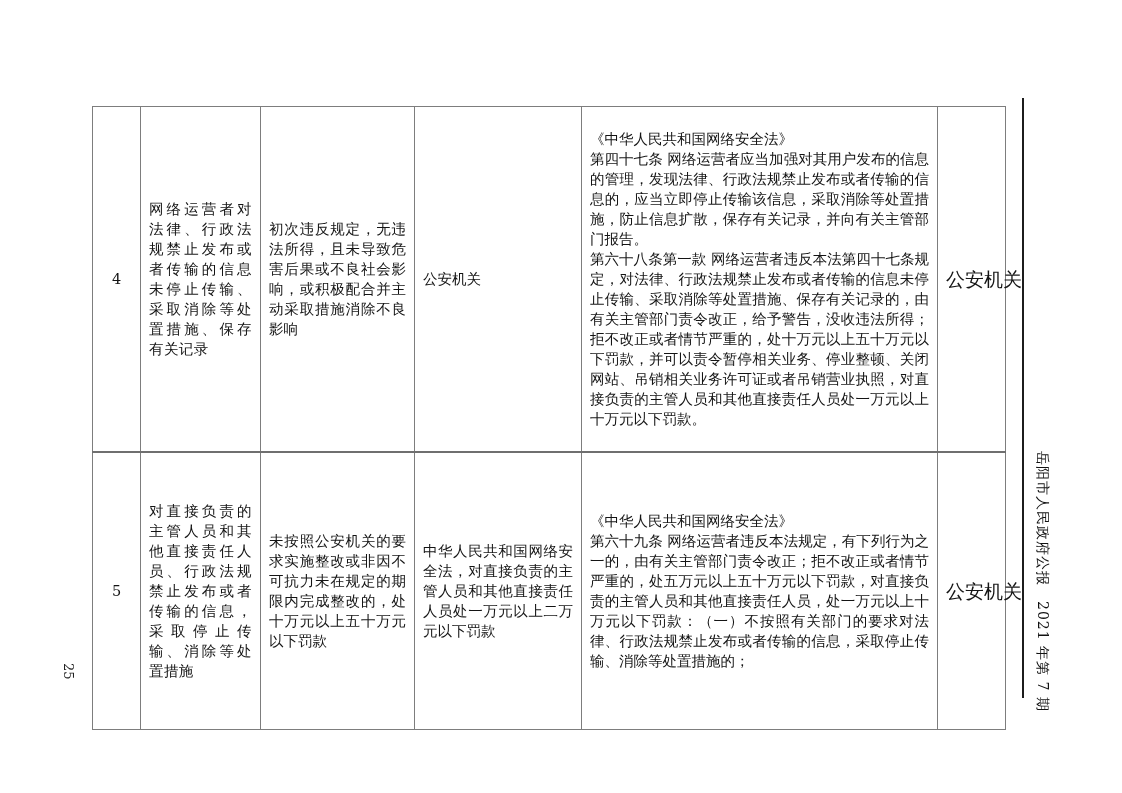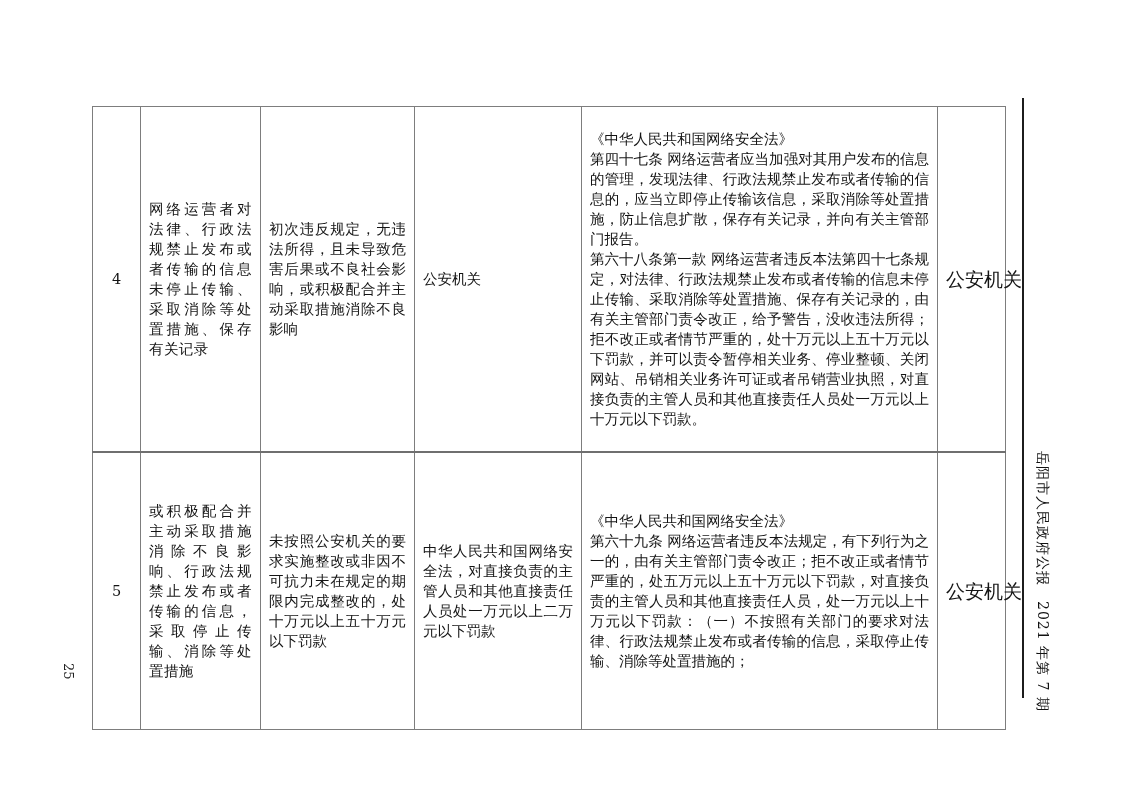--- a/index.html
+++ b/index.html
@@ -113,21 +113,21 @@
         <td class="cell-penalty">公安机关</td>
         <td class="cell-legal">
           <p class="title-line">《中华人民共和国网络安全法》</p>
           <p>第四十七条 网络运营者应当加强对其用户发布的信息的管理，发现法律、行政法规禁止发布或者传输的信息的，应当立即停止传输该信息，采取消除等处置措施，防止信息扩散，保存有关记录，并向有关主管部门报告。</p>
           <p>第六十八条第一款 网络运营者违反本法第四十七条规定，对法律、行政法规禁止发布或者传输的信息未停止传输、采取消除等处置措施、保存有关记录的，由有关主管部门责令改正，给予警告，没收违法所得；拒不改正或者情节严重的，处十万元以上五十万元以下罚款，并可以责令暂停相关业务、停业整顿、关闭网站、吊销相关业务许可证或者吊销营业执照，对直接负责的主管人员和其他直接责任人员处一万元以上十万元以下罚款。</p>
         </td>
         <td class="cell-authority">公安机关</td>
       </tr>
       <tr class="row-5">
         <td class="cell-seq">5</td>
-        <td class="cell-violation">或积极配合并主动采取措施消除不良影响、行政法规禁止发布或者传输的信息，采取停止传输、消除等处置措施</td>
+        <td class="cell-violation">对直接负责的主管人员和其他直接责任人员、行政法规禁止发布或者传输的信息，采取停止传输、消除等处置措施</td>
         <td class="cell-circumstance">未按照公安机关的要求实施整改或非因不可抗力未在规定的期限内完成整改的，处十万元以上五十万元以下罚款</td>
         <td class="cell-penalty">中华人民共和国网络安全法，对直接负责的主管人员和其他直接责任人员处一万元以上二万元以下罚款</td>
         <td class="cell-legal">
           <p class="title-line">《中华人民共和国网络安全法》</p>
           <p>第六十九条 网络运营者违反本法规定，有下列行为之一的，由有关主管部门责令改正；拒不改正或者情节严重的，处五万元以上五十万元以下罚款，对直接负责的主管人员和其他直接责任人员，处一万元以上十万元以下罚款：（一）不按照有关部门的要求对法律、行政法规禁止发布或者传输的信息，采取停止传输、消除等处置措施的；</p>
         </td>
         <td class="cell-authority">公安机关</td>
       </tr>
     </tbody>
   </table>

